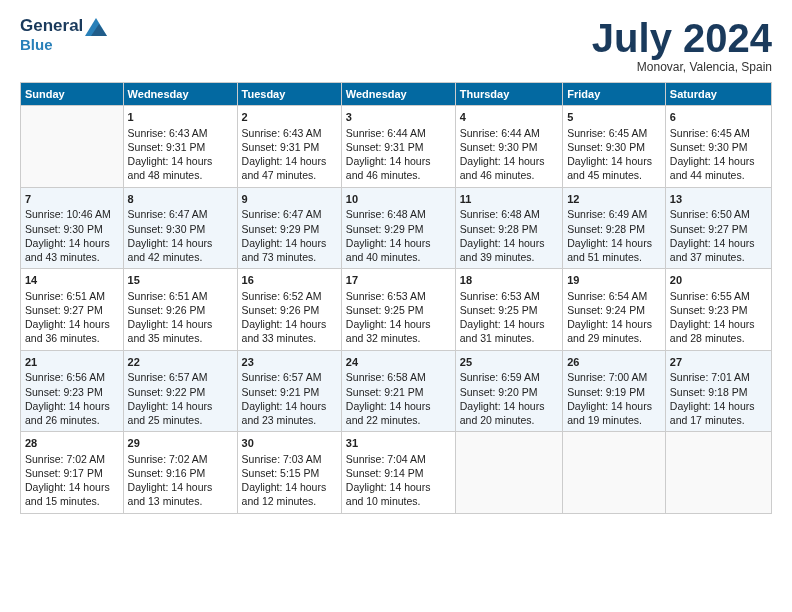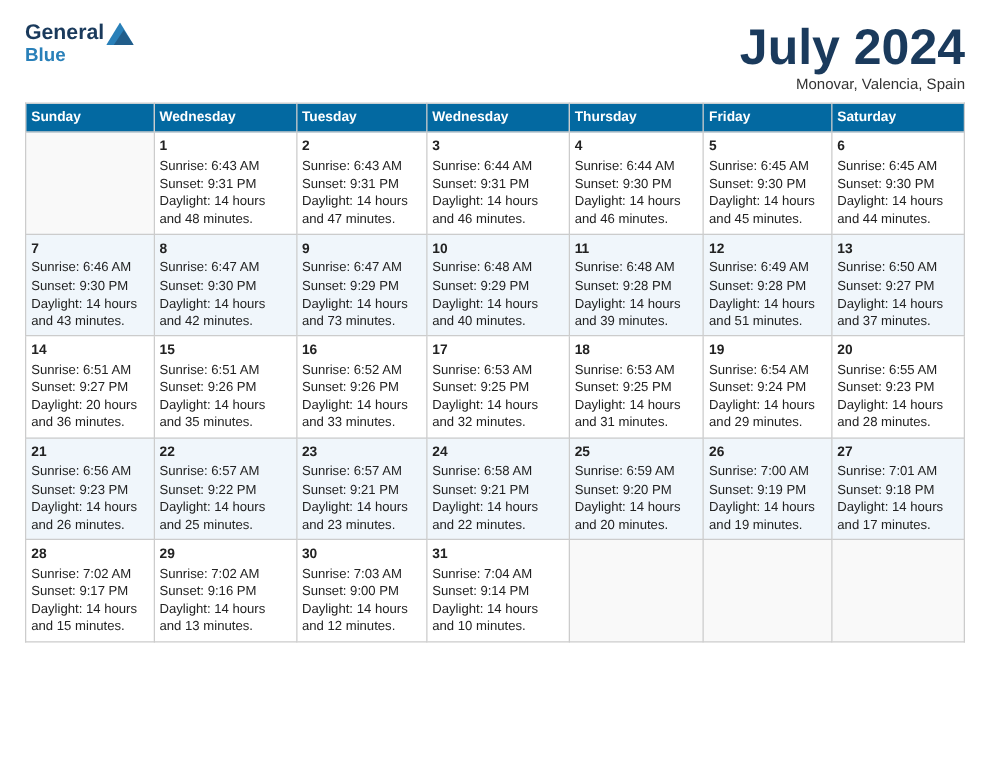--- a/index.html
+++ b/index.html
@@ -116,50 +116,50 @@
     <tr>
           <td class="empty-cell"></td>
           <td><span class="day-num">1</span><span>Sunrise: 6:43 AM</span><br><span>Sunset: 9:31 PM</span><br><span>Daylight: 14 hours and 48 minutes.</span></td>
           <td><span class="day-num">2</span><span>Sunrise: 6:43 AM</span><br><span>Sunset: 9:31 PM</span><br><span>Daylight: 14 hours and 47 minutes.</span></td>
           <td><span class="day-num">3</span><span>Sunrise: 6:44 AM</span><br><span>Sunset: 9:31 PM</span><br><span>Daylight: 14 hours and 46 minutes.</span></td>
           <td><span class="day-num">4</span><span>Sunrise: 6:44 AM</span><br><span>Sunset: 9:30 PM</span><br><span>Daylight: 14 hours and 46 minutes.</span></td>
           <td><span class="day-num">5</span><span>Sunrise: 6:45 AM</span><br><span>Sunset: 9:30 PM</span><br><span>Daylight: 14 hours and 45 minutes.</span></td>
           <td><span class="day-num">6</span><span>Sunrise: 6:45 AM</span><br><span>Sunset: 9:30 PM</span><br><span>Daylight: 14 hours and 44 minutes.</span></td>
         </tr>
         <tr>
-          <td><span class="day-num">7</span><span>Sunrise: 6:46 AM</span><br><span>Sunset: 9:30 PM</span><br><span>Daylight: 14 hours and 43 minutes.</span></td>
+          <td><span class="day-num">7</span><span>Sunrise: 10:46 AM</span><br><span>Sunset: 9:30 PM</span><br><span>Daylight: 14 hours and 43 minutes.</span></td>
           <td><span class="day-num">8</span><span>Sunrise: 6:47 AM</span><br><span>Sunset: 9:30 PM</span><br><span>Daylight: 14 hours and 42 minutes.</span></td>
           <td><span class="day-num">9</span><span>Sunrise: 6:47 AM</span><br><span>Sunset: 9:29 PM</span><br><span>Daylight: 14 hours and 73 minutes.</span></td>
           <td><span class="day-num">10</span><span>Sunrise: 6:48 AM</span><br><span>Sunset: 9:29 PM</span><br><span>Daylight: 14 hours and 40 minutes.</span></td>
           <td><span class="day-num">11</span><span>Sunrise: 6:48 AM</span><br><span>Sunset: 9:28 PM</span><br><span>Daylight: 14 hours and 39 minutes.</span></td>
           <td><span class="day-num">12</span><span>Sunrise: 6:49 AM</span><br><span>Sunset: 9:28 PM</span><br><span>Daylight: 14 hours and 51 minutes.</span></td>
           <td><span class="day-num">13</span><span>Sunrise: 6:50 AM</span><br><span>Sunset: 9:27 PM</span><br><span>Daylight: 14 hours and 37 minutes.</span></td>
         </tr>
         <tr>
-          <td><span class="day-num">14</span><span>Sunrise: 6:51 AM</span><br><span>Sunset: 9:27 PM</span><br><span>Daylight: 20 hours and 36 minutes.</span></td>
+          <td><span class="day-num">14</span><span>Sunrise: 6:51 AM</span><br><span>Sunset: 9:27 PM</span><br><span>Daylight: 14 hours and 36 minutes.</span></td>
           <td><span class="day-num">15</span><span>Sunrise: 6:51 AM</span><br><span>Sunset: 9:26 PM</span><br><span>Daylight: 14 hours and 35 minutes.</span></td>
           <td><span class="day-num">16</span><span>Sunrise: 6:52 AM</span><br><span>Sunset: 9:26 PM</span><br><span>Daylight: 14 hours and 33 minutes.</span></td>
           <td><span class="day-num">17</span><span>Sunrise: 6:53 AM</span><br><span>Sunset: 9:25 PM</span><br><span>Daylight: 14 hours and 32 minutes.</span></td>
           <td><span class="day-num">18</span><span>Sunrise: 6:53 AM</span><br><span>Sunset: 9:25 PM</span><br><span>Daylight: 14 hours and 31 minutes.</span></td>
           <td><span class="day-num">19</span><span>Sunrise: 6:54 AM</span><br><span>Sunset: 9:24 PM</span><br><span>Daylight: 14 hours and 29 minutes.</span></td>
           <td><span class="day-num">20</span><span>Sunrise: 6:55 AM</span><br><span>Sunset: 9:23 PM</span><br><span>Daylight: 14 hours and 28 minutes.</span></td>
         </tr>
         <tr>
           <td><span class="day-num">21</span><span>Sunrise: 6:56 AM</span><br><span>Sunset: 9:23 PM</span><br><span>Daylight: 14 hours and 26 minutes.</span></td>
           <td><span class="day-num">22</span><span>Sunrise: 6:57 AM</span><br><span>Sunset: 9:22 PM</span><br><span>Daylight: 14 hours and 25 minutes.</span></td>
           <td><span class="day-num">23</span><span>Sunrise: 6:57 AM</span><br><span>Sunset: 9:21 PM</span><br><span>Daylight: 14 hours and 23 minutes.</span></td>
           <td><span class="day-num">24</span><span>Sunrise: 6:58 AM</span><br><span>Sunset: 9:21 PM</span><br><span>Daylight: 14 hours and 22 minutes.</span></td>
           <td><span class="day-num">25</span><span>Sunrise: 6:59 AM</span><br><span>Sunset: 9:20 PM</span><br><span>Daylight: 14 hours and 20 minutes.</span></td>
           <td><span class="day-num">26</span><span>Sunrise: 7:00 AM</span><br><span>Sunset: 9:19 PM</span><br><span>Daylight: 14 hours and 19 minutes.</span></td>
           <td><span class="day-num">27</span><span>Sunrise: 7:01 AM</span><br><span>Sunset: 9:18 PM</span><br><span>Daylight: 14 hours and 17 minutes.</span></td>
         </tr>
         <tr>
           <td><span class="day-num">28</span><span>Sunrise: 7:02 AM</span><br><span>Sunset: 9:17 PM</span><br><span>Daylight: 14 hours and 15 minutes.</span></td>
           <td><span class="day-num">29</span><span>Sunrise: 7:02 AM</span><br><span>Sunset: 9:16 PM</span><br><span>Daylight: 14 hours and 13 minutes.</span></td>
-          <td><span class="day-num">30</span><span>Sunrise: 7:03 AM</span><br><span>Sunset: 9:00 PM</span><br><span>Daylight: 14 hours and 12 minutes.</span></td>
+          <td><span class="day-num">30</span><span>Sunrise: 7:03 AM</span><br><span>Sunset: 5:15 PM</span><br><span>Daylight: 14 hours and 12 minutes.</span></td>
           <td><span class="day-num">31</span><span>Sunrise: 7:04 AM</span><br><span>Sunset: 9:14 PM</span><br><span>Daylight: 14 hours and 10 minutes.</span></td>
           <td class="empty-cell"></td>
           <td class="empty-cell"></td>
           <td class="empty-cell"></td>
         </tr>
       </tbody>
   </table>
 </div>
 
 </body></html>

